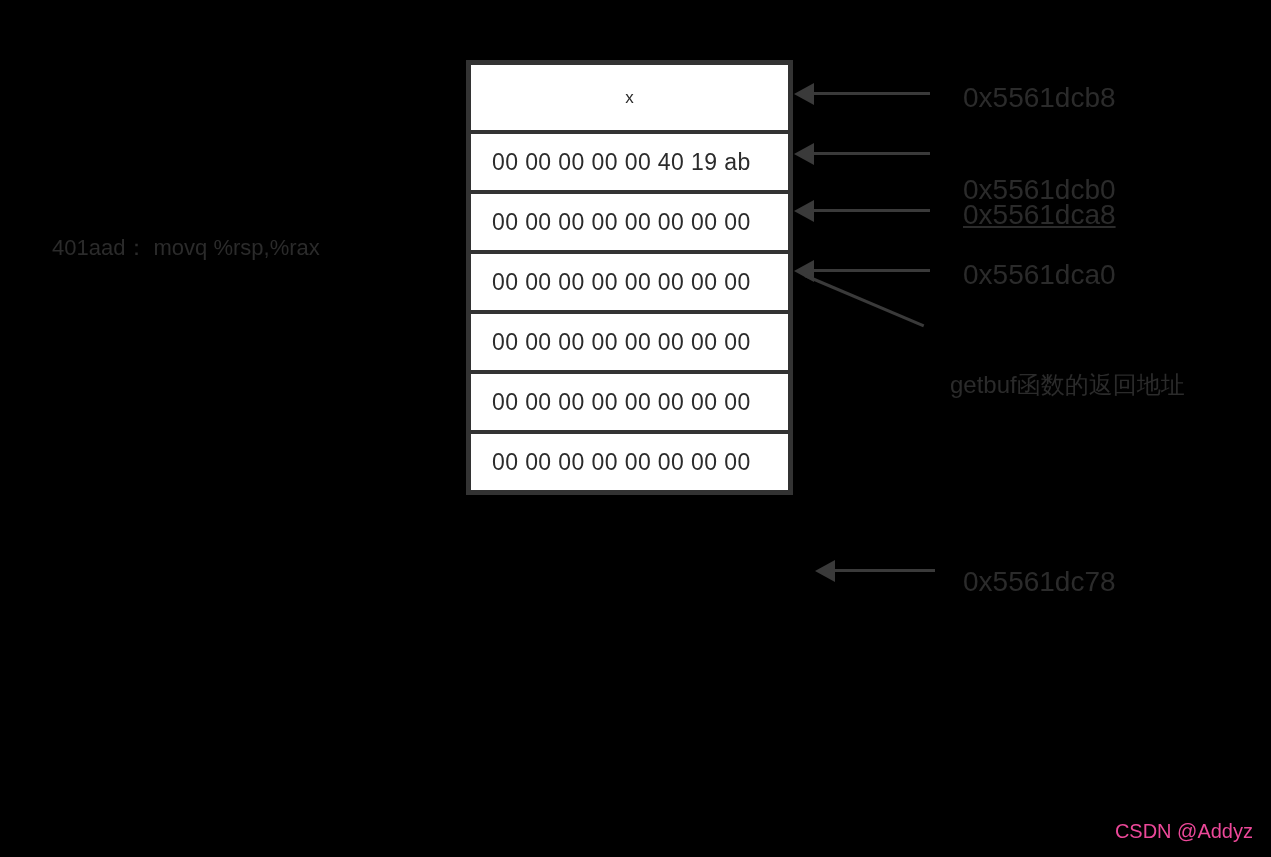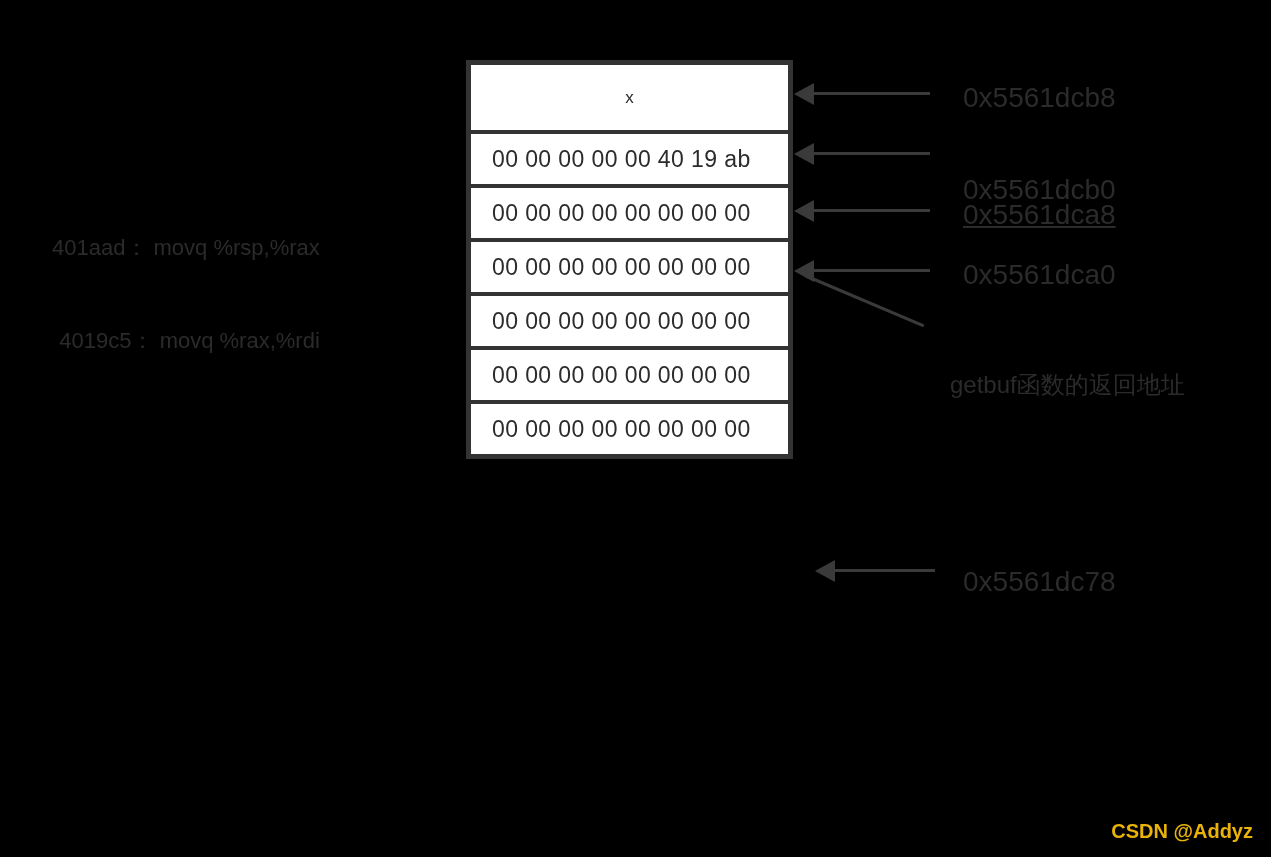--- a/index.html
+++ b/index.html
@@ -35,21 +35,21 @@
     top: 60px;
     width: 327px;
     box-sizing: border-box;
     border: 5px solid #333333;
     background: #333333;
     display: flex;
     flex-direction: column;
   }
   #stack-table .stack-row {
     box-sizing: border-box;
-    height: 54px;
+    height: 60px;
     background: #ffffff;
     color: #2b2b2b;
     display: flex;
     align-items: center;
     font-size: 23px;
     letter-spacing: 0.4px;
     padding-left: 21px;
   }
   #stack-table .stack-row + .stack-row { border-top: 4px solid #333333; }
   #stack-table .stack-row.top-row {
@@ -105,32 +105,30 @@
     color: #2b2b2b;
     font-size: 24px;
     white-space: nowrap;
   }
 
   
   #watermark {
     position: absolute;
     right: 18px;
     bottom: 14px;
-    color: #eab308;
+    color: #ec4899;
     font-size: 20px;
     white-space: nowrap;
-    font-weight: bold;
   }
 </style>
 </head>
 <body>
 
 <div id="instruction-list">
   <span class="asm-line">401aad： movq %rsp,%rax</span>
-  <span class="asm-line">4019c5： movq %rax,%rdi</span>
 </div>
 
 <div id="stack-table">
   <div class="stack-row top-row">x</div>
   <div class="stack-row">00 00 00 00 00 40 19 ab</div>
   <div class="stack-row">00 00 00 00 00 00 00 00</div>
   <div class="stack-row">00 00 00 00 00 00 00 00</div>
   <div class="stack-row">00 00 00 00 00 00 00 00</div>
   <div class="stack-row">00 00 00 00 00 00 00 00</div>
   <div class="stack-row">00 00 00 00 00 00 00 00</div>

